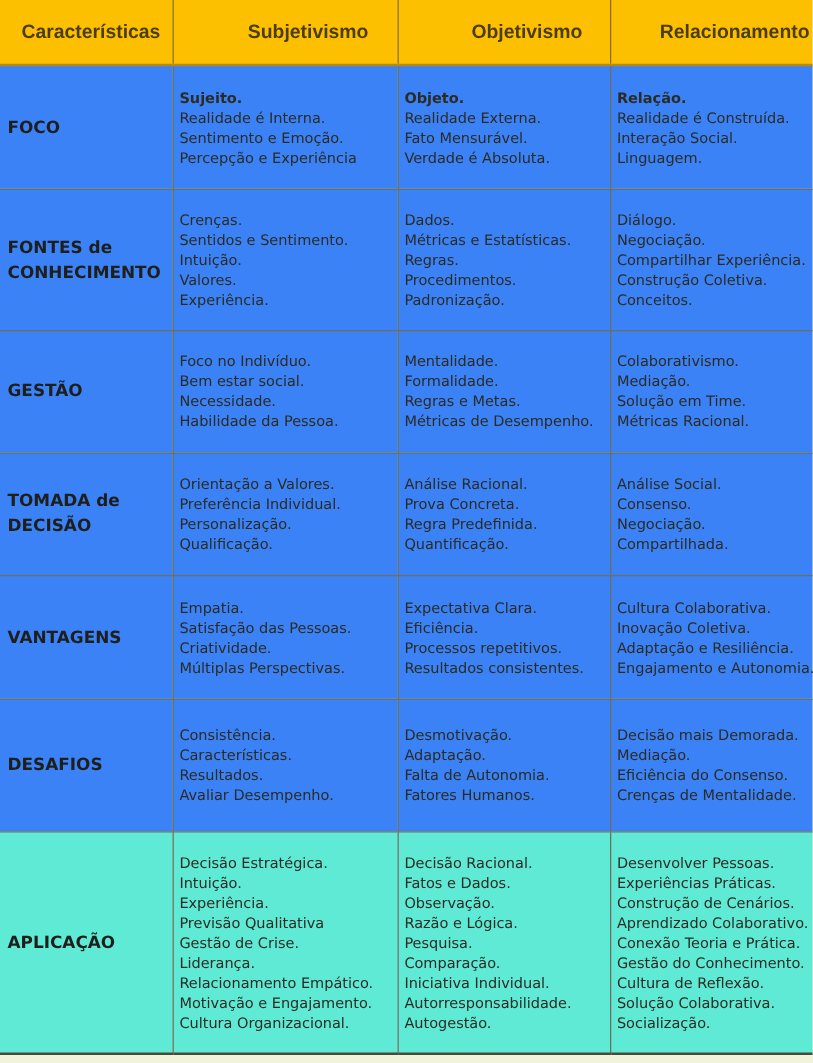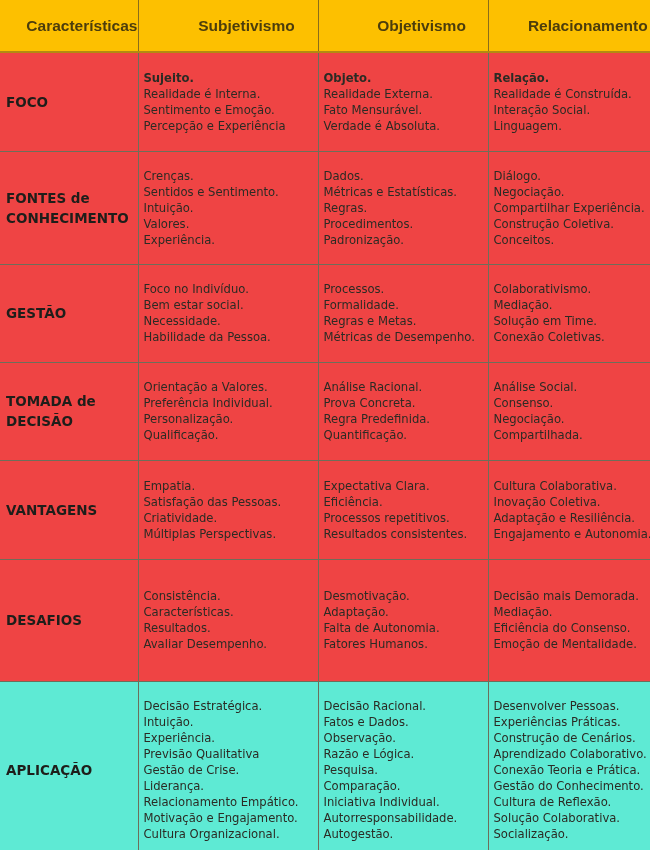--- a/index.html
+++ b/index.html
@@ -22,23 +22,23 @@
     color: #4c3d0c;
     font-family: "Liberation Sans", sans-serif;
     font-weight: bold;
     font-size: 15.5px;
     text-align: center;
     border-top: none;
     border-color: #8a6d1a;
     border-bottom: 2px solid #b28a12;
     padding-left: 37px;
   }
-  thead th.first { text-align: right; padding-left: 8px; border-left: none; }
+  thead th.first { text-align: center; padding-left: 8px; border-left: none; }
   thead th.last { border-right: none; }
-  tbody td { background: #ef4444; }
+  tbody td { background: #3b82f6; }
   tbody tr.aplicacao td { background: #5eead4; }
   td.label {
     font-weight: bold;
     font-size: 13.5px;
     line-height: 20px;
     padding-left: 6px;
     border-left: none;
     color: #1e1e1a;
   }
   td.cell {
@@ -50,21 +50,21 @@
     color: #2b2b24;
   }
   td.last { border-right: none; }
   .line { display: block; }
   .line.bold { font-weight: bold; }
   tr.r0 td { height: 99px; }
   tr.r1 td { height: 113px; }
   tr.r2 td { height: 98px; }
   tr.r3 td { height: 98px; }
   tr.r4 td { height: 99px; }
-  tr.r5 td { height: 122px; }
+  tr.r5 td { height: 106px; }
   tr.r6 td { height: 178px; border-bottom: 2px solid #4a4a3a; }
 </style>
 </head>
 <body>
 
 <table class="grid">
   <colgroup>
       <col class="c0">
       <col class="c1">
       <col class="c2">
@@ -133,30 +133,30 @@
         <td class="label">
           <span class="line">GESTÃO</span>
         </td>
         <td class="cell">
           <span class="line">Foco no Indivíduo.</span>
           <span class="line">Bem estar social.</span>
           <span class="line">Necessidade.</span>
           <span class="line">Habilidade da Pessoa.</span>
         </td>
         <td class="cell">
-          <span class="line">Processos.</span>
+          <span class="line">Mentalidade.</span>
           <span class="line">Formalidade.</span>
           <span class="line">Regras e Metas.</span>
           <span class="line">Métricas de Desempenho.</span>
         </td>
         <td class="cell last">
           <span class="line">Colaborativismo.</span>
           <span class="line">Mediação.</span>
           <span class="line">Solução em Time.</span>
-          <span class="line">Conexão Coletivas.</span>
+          <span class="line">Métricas Racional.</span>
         </td>
       </tr>
       <tr class="r3">
         <td class="label">
           <span class="line">TOMADA de</span>
           <span class="line">DECISÃO</span>
         </td>
         <td class="cell">
           <span class="line">Orientação a Valores.</span>
           <span class="line">Preferência Individual.</span>
@@ -212,21 +212,21 @@
         <td class="cell">
           <span class="line">Desmotivação.</span>
           <span class="line">Adaptação.</span>
           <span class="line">Falta de Autonomia.</span>
           <span class="line">Fatores Humanos.</span>
         </td>
         <td class="cell last">
           <span class="line">Decisão mais Demorada.</span>
           <span class="line">Mediação.</span>
           <span class="line">Eficiência  do Consenso.</span>
-          <span class="line">Emoção de Mentalidade.</span>
+          <span class="line">Crenças de Mentalidade.</span>
         </td>
       </tr>
       <tr class="r6 aplicacao">
         <td class="label">
           <span class="line">APLICAÇÃO</span>
         </td>
         <td class="cell">
           <span class="line">Decisão Estratégica.</span>
           <span class="line">Intuição.</span>
           <span class="line">Experiência.</span>

